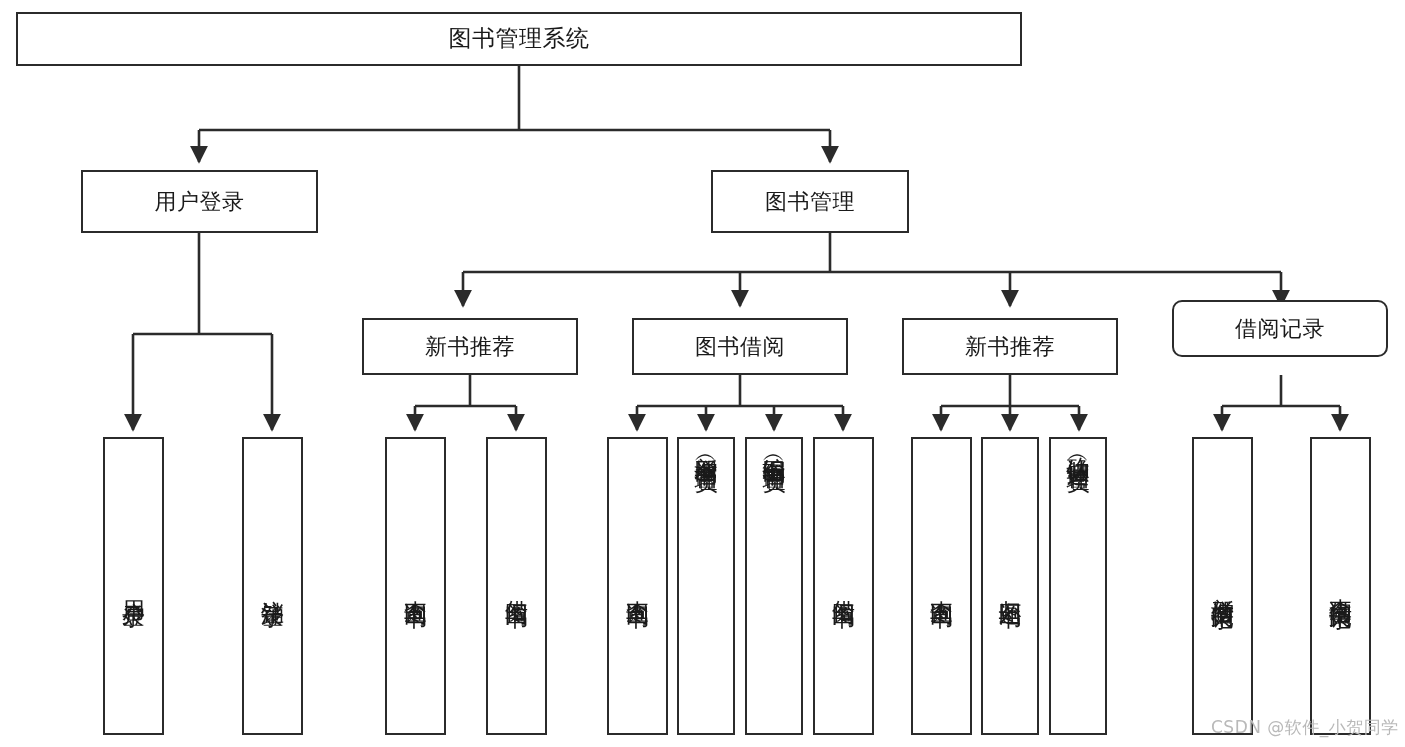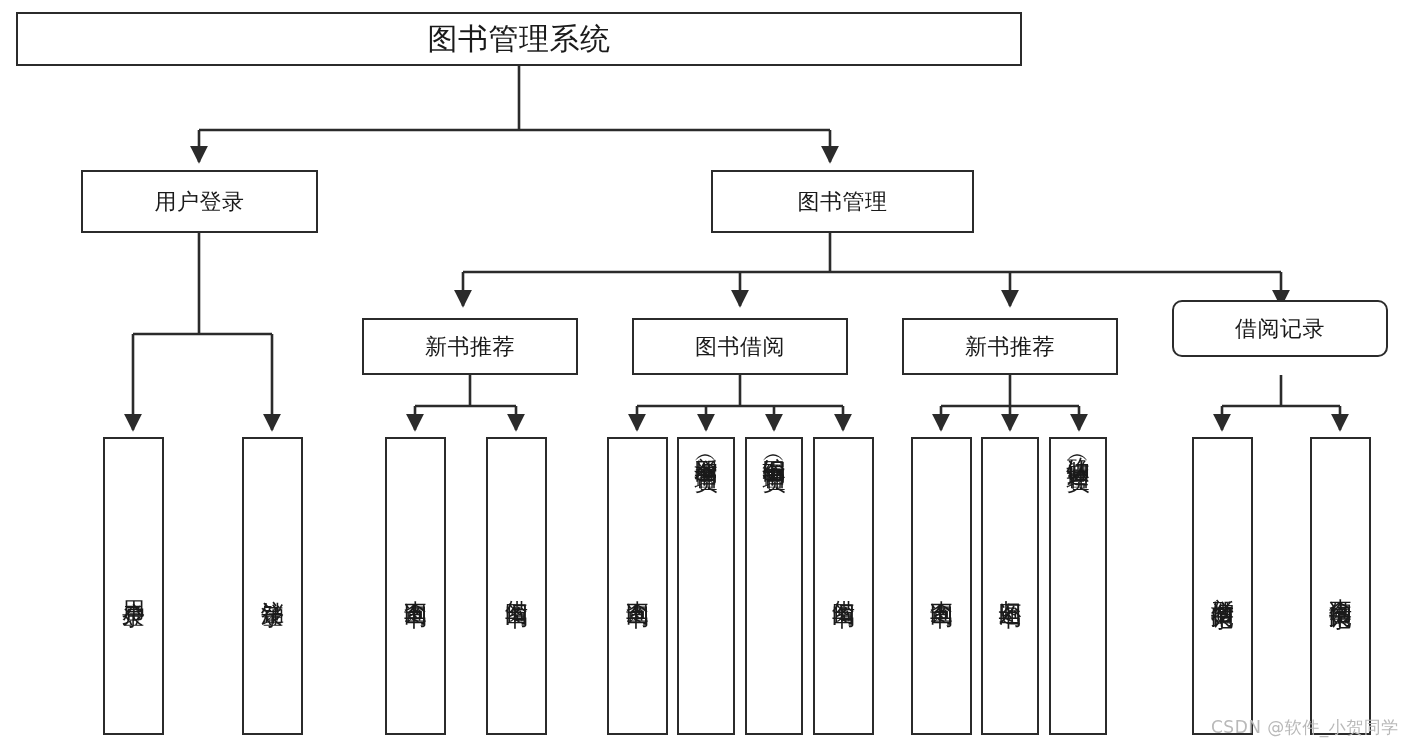--- a/index.html
+++ b/index.html
@@ -39,21 +39,21 @@
     display: block;
     text-align: center;
     line-height: 1.18;
     letter-spacing: 0.5px;
   }
   
   .h-node .node-label {
     font-size: 22px;
     white-space: nowrap;
   }
-  #node-root .node-label { font-size: 30px; }
+  #node-root .node-label { font-size: 23px; }
   
   .v-node {
     align-items: flex-start;
     justify-content: center;
     padding-top: 0px;
   }
   .v-node .node-label {
     writing-mode: vertical-rl;
     text-orientation: upright;
     font-size: 23px;
@@ -127,21 +127,21 @@
   </svg>
 
   <div class="node h-node" id="node-root" style="left:16px; top:12px; width:1006px; height:54px;">
     <span class="node-label">图书管理系统</span>
   </div>
 
   <div class="node h-node" style="left:81px; top:170px; width:237px; height:63px;">
     <span class="node-label">用户登录</span>
   </div>
 
-  <div class="node h-node" style="left:711px; top:170px; width:263px; height:63px;">
+  <div class="node h-node" style="left:711px; top:170px; width:198px; height:63px;">
     <span class="node-label">图书管理</span>
   </div>
 
   <div class="node h-node" style="left:362px; top:318px; width:216px; height:57px;">
     <span class="node-label">新书推荐</span>
   </div>
 
   <div class="node h-node" style="left:632px; top:318px; width:216px; height:57px;">
     <span class="node-label">图书借阅</span>
   </div>

